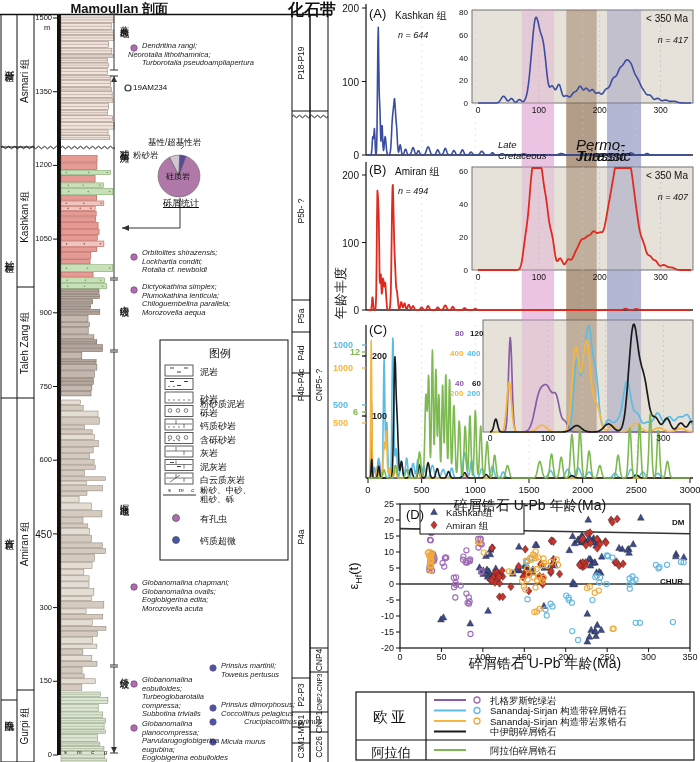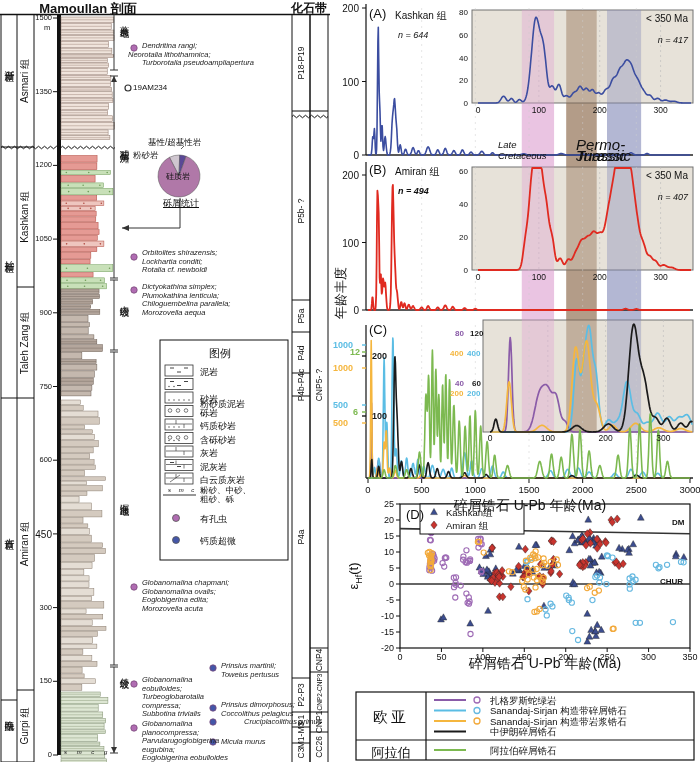--- a/index.html
+++ b/index.html
@@ -763,42 +763,42 @@
       <line x1="434" y1="700" x2="466" y2="700" stroke="#8a5ba8" stroke-width="2"></line>
       <circle cx="477" cy="700" r="3" fill="none" stroke="#9e6bb5" stroke-width="1.3"></circle>
       <line x1="434" y1="710.5" x2="466" y2="710.5" stroke="#5bbde4" stroke-width="2"></line>
       <circle cx="477" cy="710.5" r="3" fill="none" stroke="#66b8e0" stroke-width="1.3"></circle>
       <line x1="434" y1="721" x2="466" y2="721" stroke="#f5b63e" stroke-width="2"></line>
       <circle cx="477" cy="721" r="3" fill="none" stroke="#f2a93b" stroke-width="1.3"></circle>
       <line x1="434" y1="731.5" x2="466" y2="731.5" stroke="#1a1a1a" stroke-width="2"></line>
       <line x1="434" y1="750" x2="466" y2="750" stroke="#7cb950" stroke-width="2"></line>
     </svg>
 
-  <div class="lbl" style="left:8px;top:0px;width:160px;text-align:center;font-weight:bold;font-size:13px;">Mamoullan 剖面</div>
-  <div class="lbl" style="left:288px;top:0px;width:42px;text-align:center;font-weight:bold;font-size:12px;">化石带</div>
+  <div class="lbl" style="left:8px;top:0px;width:160px;text-align:right;font-weight:bold;font-size:13px;">Mamoullan 剖面</div>
+  <div class="lbl" style="left:288px;top:0px;width:42px;text-align:left;font-weight:bold;font-size:16px;">化石带</div>
 
   <div class="lbl" style="left:148px;top:137px;font-size:8.5px;">基性/超基性岩</div>
   <div class="lbl" style="left:133px;top:150px;font-size:8.5px;">粉砂岩</div>
   <div class="lbl" style="left:166px;top:171px;font-size:8px;">硅质岩</div>
   <div class="lbl" style="left:163px;top:197px;font-size:9px;text-decoration:underline;">砾屑统计</div>
 
   <div class="lbl" style="left:190px;top:346px;width:60px;text-align:center;font-size:11px;">图例</div>
 
   <div class="rot" style="left:341px;top:293px;font-size:13px;">年龄丰度</div>
   <div class="lbl ctr" style="left:400px;top:497px;width:260px;font-size:14px;">碎屑锆石 U-Pb 年龄(Ma)</div>
 
   <div class="lbl" style="left:369px;top:6px;font-size:13px;">(A)</div>
   <div class="lbl" style="left:395px;top:9px;font-size:10px;">Kashkan 组</div>
   <div class="lbl it" style="left:398px;top:21px;font-size:9px;">n = 644</div>
   <div class="lbl rgt" style="left:590px;top:13px;width:98px;font-size:10px;">&lt; 350 Ma</div>
   <div class="lbl rgt it" style="left:590px;top:26px;width:98px;font-size:9px;">n = 417</div>
 
   <div class="lbl" style="left:369px;top:162px;font-size:13px;">(B)</div>
   <div class="lbl" style="left:395px;top:165px;font-size:10px;">Amiran 组</div>
-  <div class="lbl it" style="left:398px;top:177px;font-size:9px;font-weight:bold;">n = 494</div>
+  <div class="lbl it" style="left:398px;top:177px;font-size:9px;">n = 494</div>
   <div class="lbl rgt" style="left:590px;top:170px;width:98px;font-size:10px;">&lt; 350 Ma</div>
   <div class="lbl rgt it" style="left:590px;top:183px;width:98px;font-size:9px;">n = 407</div>
 
   <div class="lbl" style="left:369px;top:322px;font-size:13px;">(C)</div>
 
   <div class="lbl it" style="left:498px;top:130px;width:62px;font-size:9.5px;white-space:normal;line-height:11px;">Late Cretaceous</div>
   <div class="lbl it" style="left:576px;top:138px;font-size:15px;">Jurassic</div>
   <div class="lbl it" style="left:576px;top:130px;width:56px;font-size:15px;white-space:normal;line-height:11px;">Permo-Triassic</div>
 
   <div class="lbl" style="left:406px;top:507px;font-size:13px;">(D)</div>

